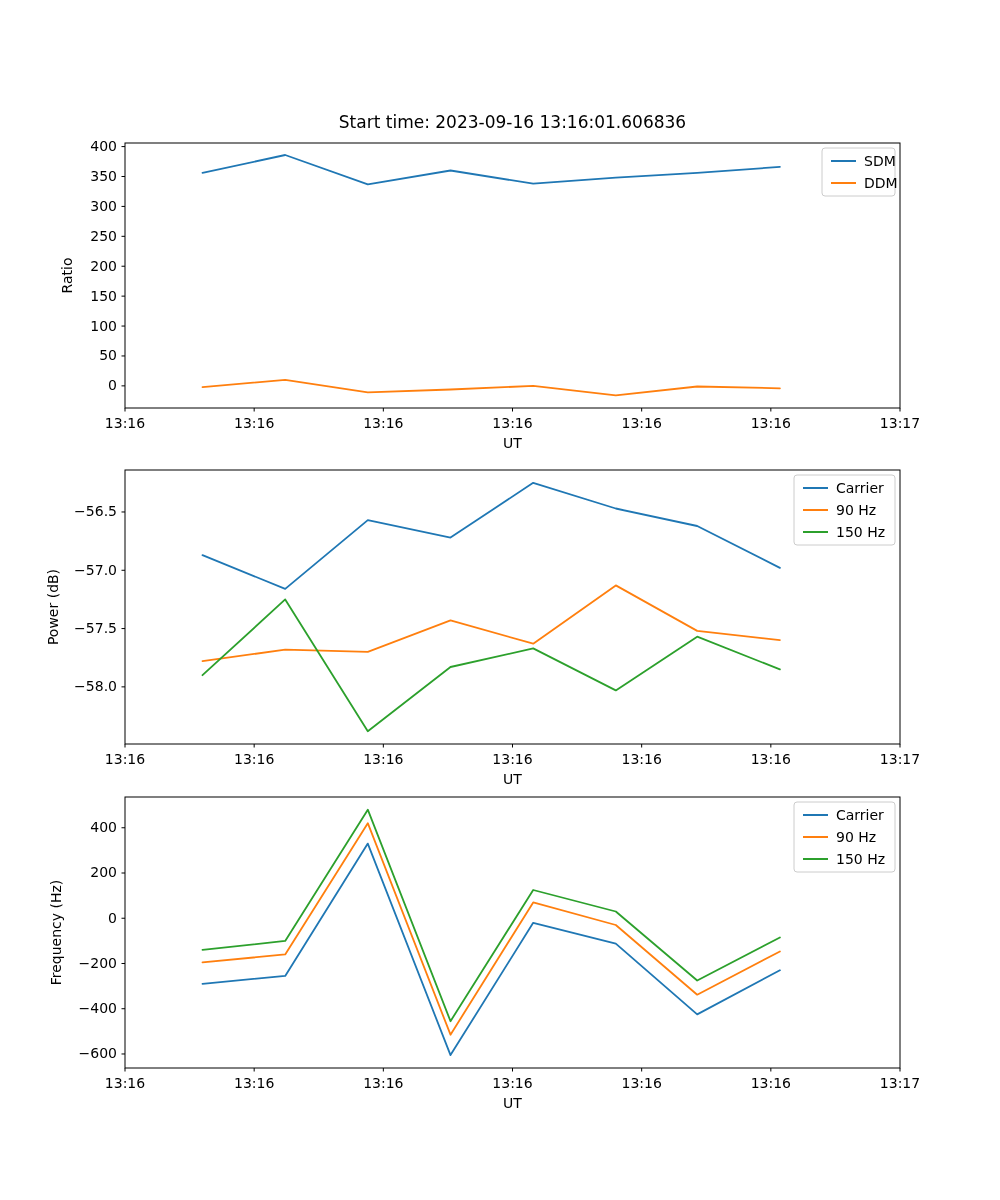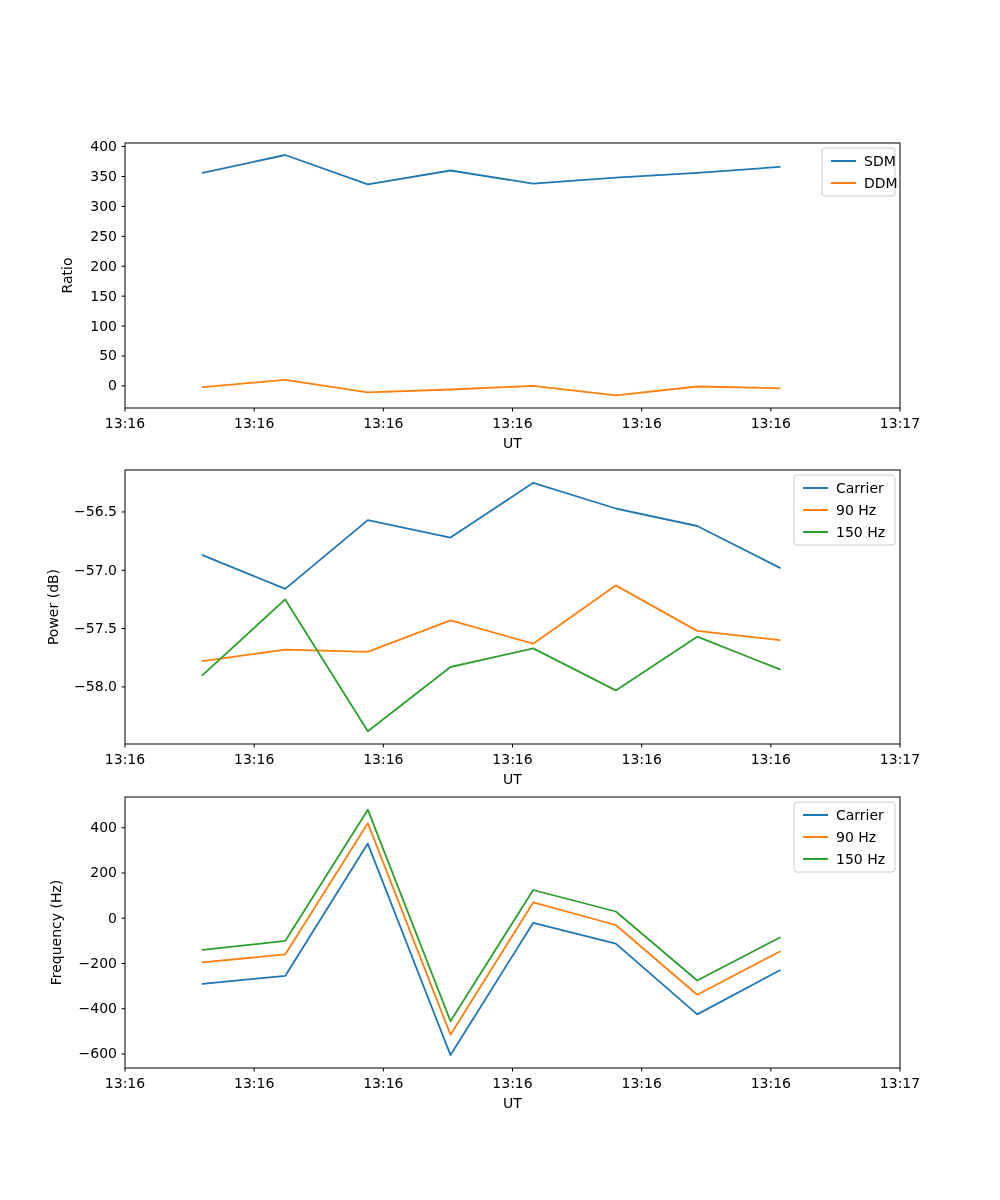--- a/index.html
+++ b/index.html
@@ -21,20 +21,21 @@
     color: #000000;
     white-space: nowrap;
   }
   svg.canvas { position: absolute; left: 0; top: 0; }
   svg.canvas text { fill: #000000; font-family: "DejaVu Sans", sans-serif; }
 </style>
 </head>
 <body>
 
 <div class="figure">
+  <div class="fig-title">Start time: 2023-09-16 13:16:01.606836</div>
   <svg class="canvas" id="chart-svg" width="1000" height="1200" viewBox="0 0 1000 1200">
       <g>
         <polyline points="202.5,172.9 285.2,155.0 367.8,184.3 450.5,170.5 533.2,183.7 615.8,177.7 697.2,172.9 779.9,166.9" fill="none" stroke="#1f77b4" stroke-width="1.8" stroke-linejoin="round" stroke-linecap="round"></polyline>
         <polyline points="202.5,387.1 285.2,379.9 367.8,392.4 450.5,389.5 533.2,385.9 615.8,395.4 697.2,386.5 779.9,388.3" fill="none" stroke="#ff7f0e" stroke-width="1.8" stroke-linejoin="round" stroke-linecap="round"></polyline>
         <rect x="125" y="143" width="775" height="265" fill="none" stroke="#000000" stroke-width="1"></rect>
         <line x1="125" y1="408" x2="125" y2="411.5" stroke="#000000" stroke-width="1"></line>
         <text x="125" y="428" text-anchor="middle" font-size="14">13:16</text>
         <line x1="254.16666666666666" y1="408" x2="254.16666666666666" y2="411.5" stroke="#000000" stroke-width="1"></line>
         <text x="254.16666666666666" y="428" text-anchor="middle" font-size="14">13:16</text>
         <line x1="383.3333333333333" y1="408" x2="383.3333333333333" y2="411.5" stroke="#000000" stroke-width="1"></line>

